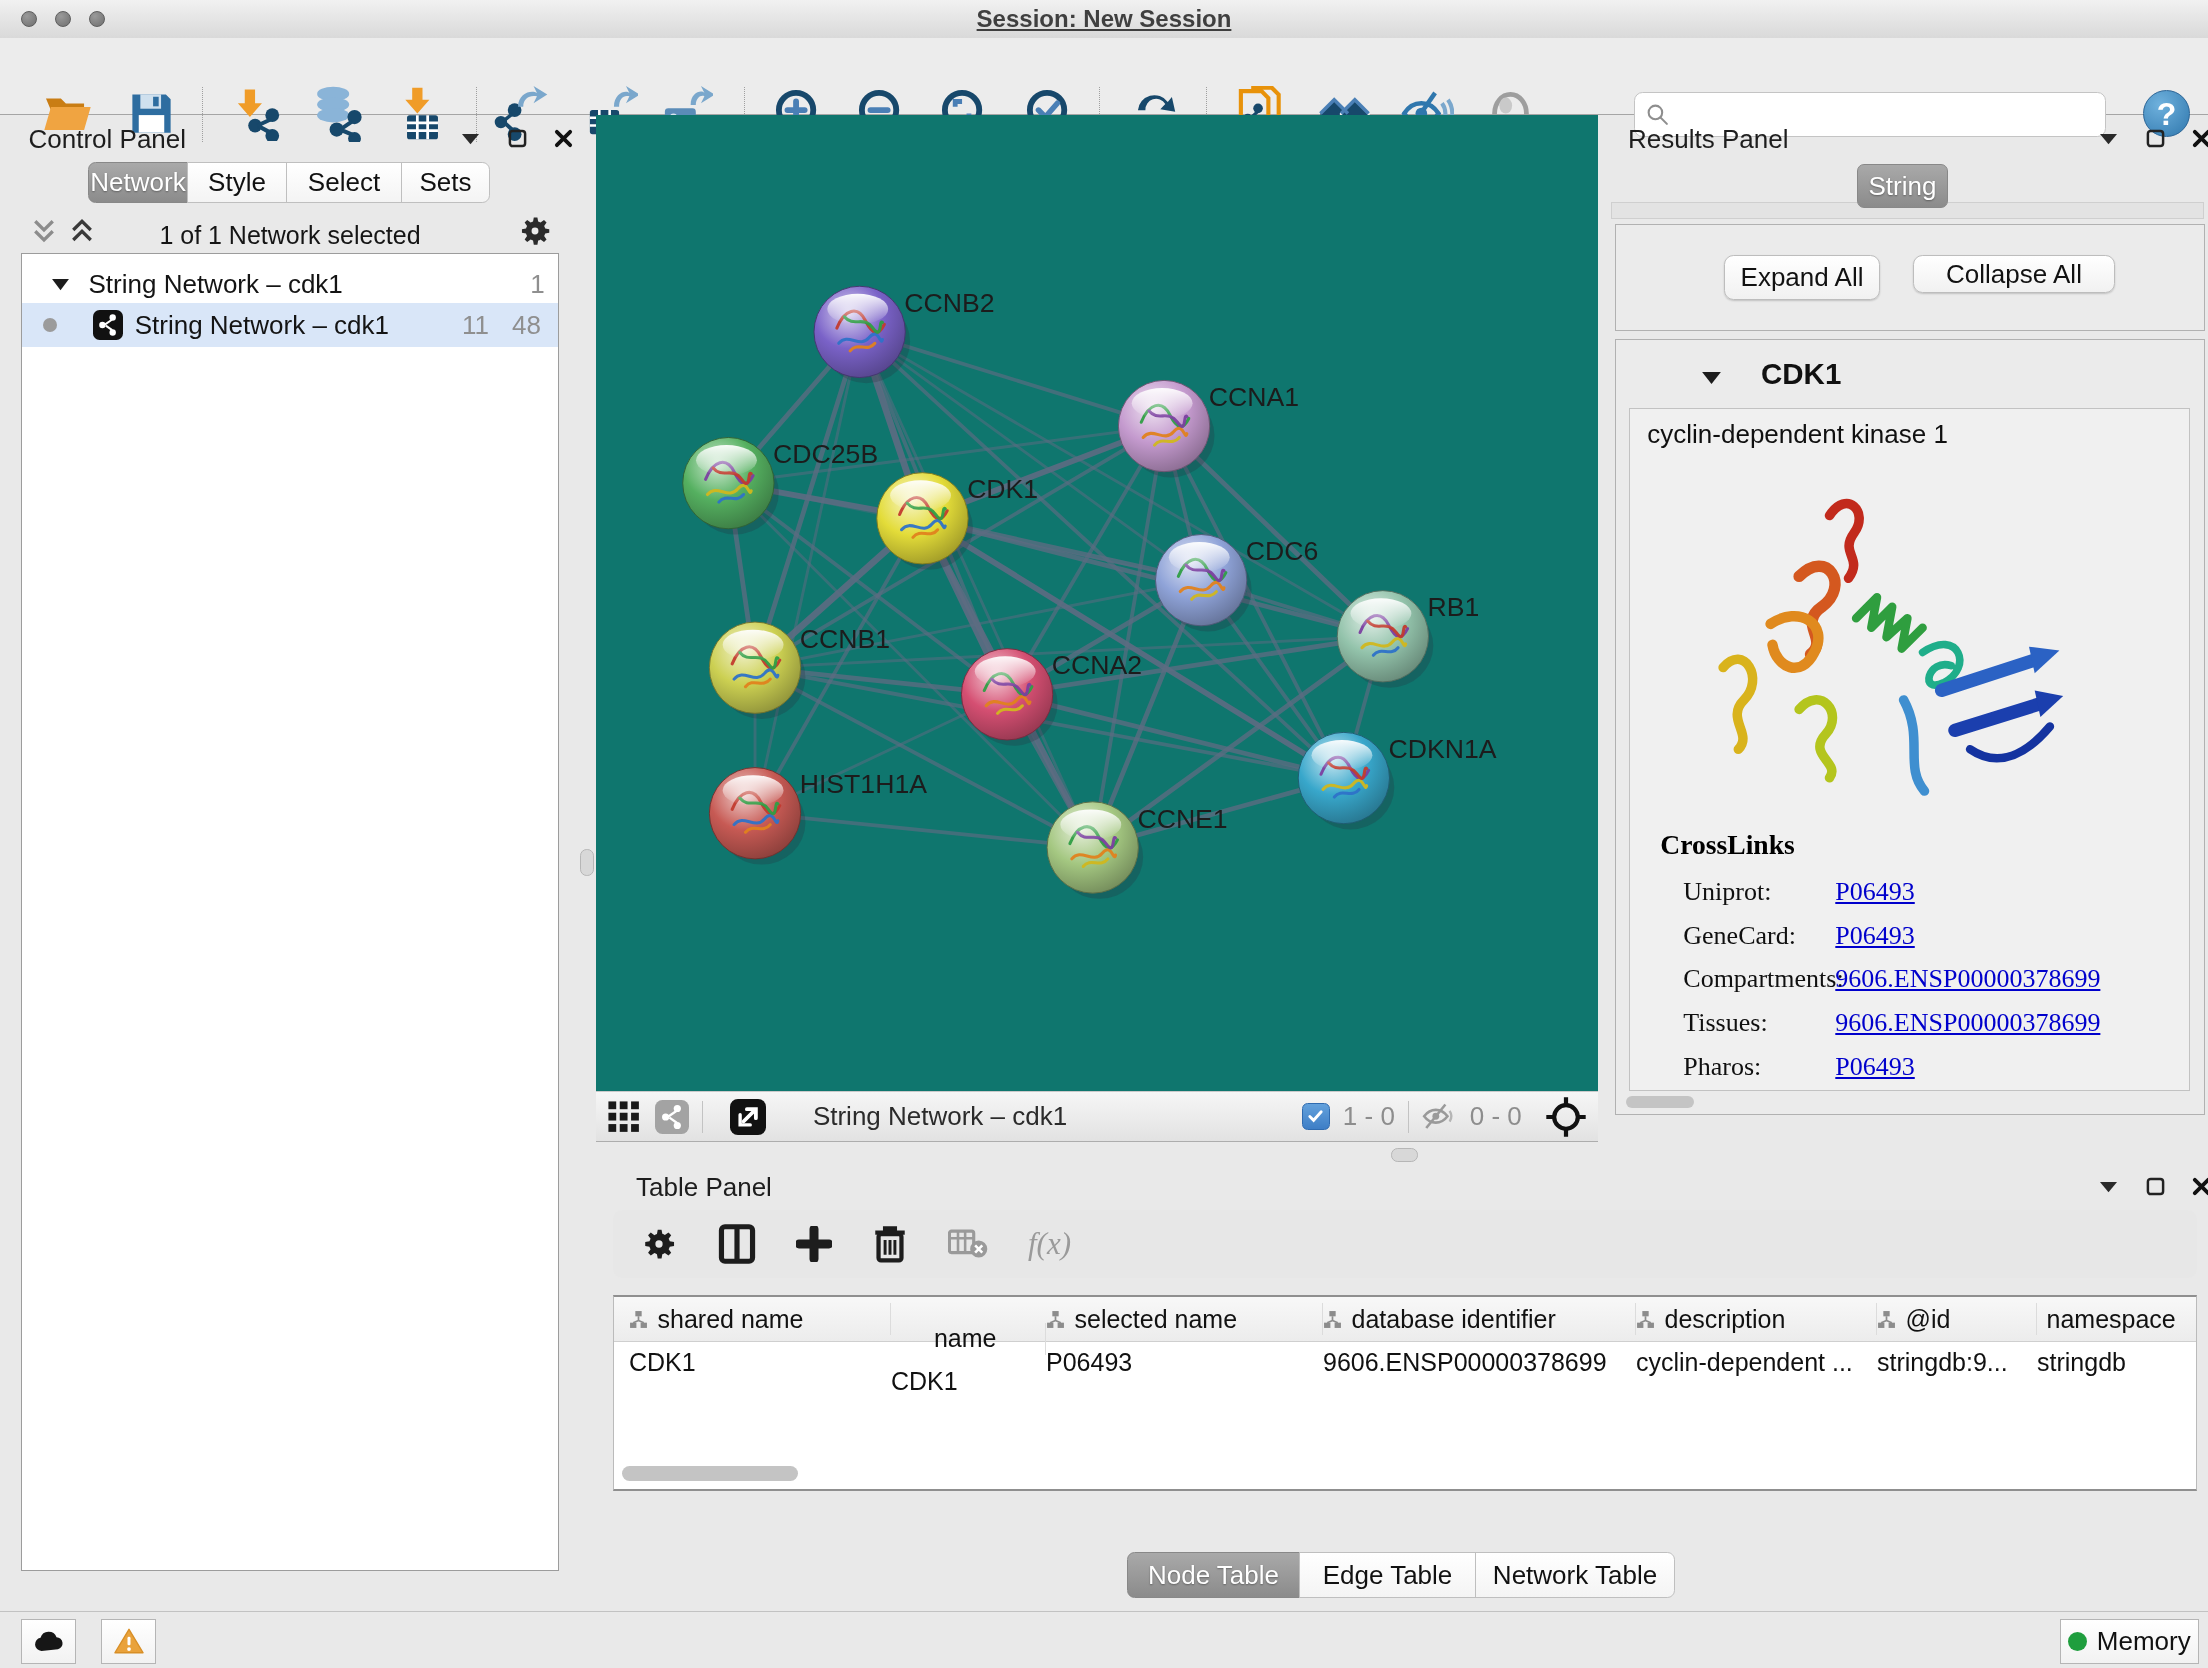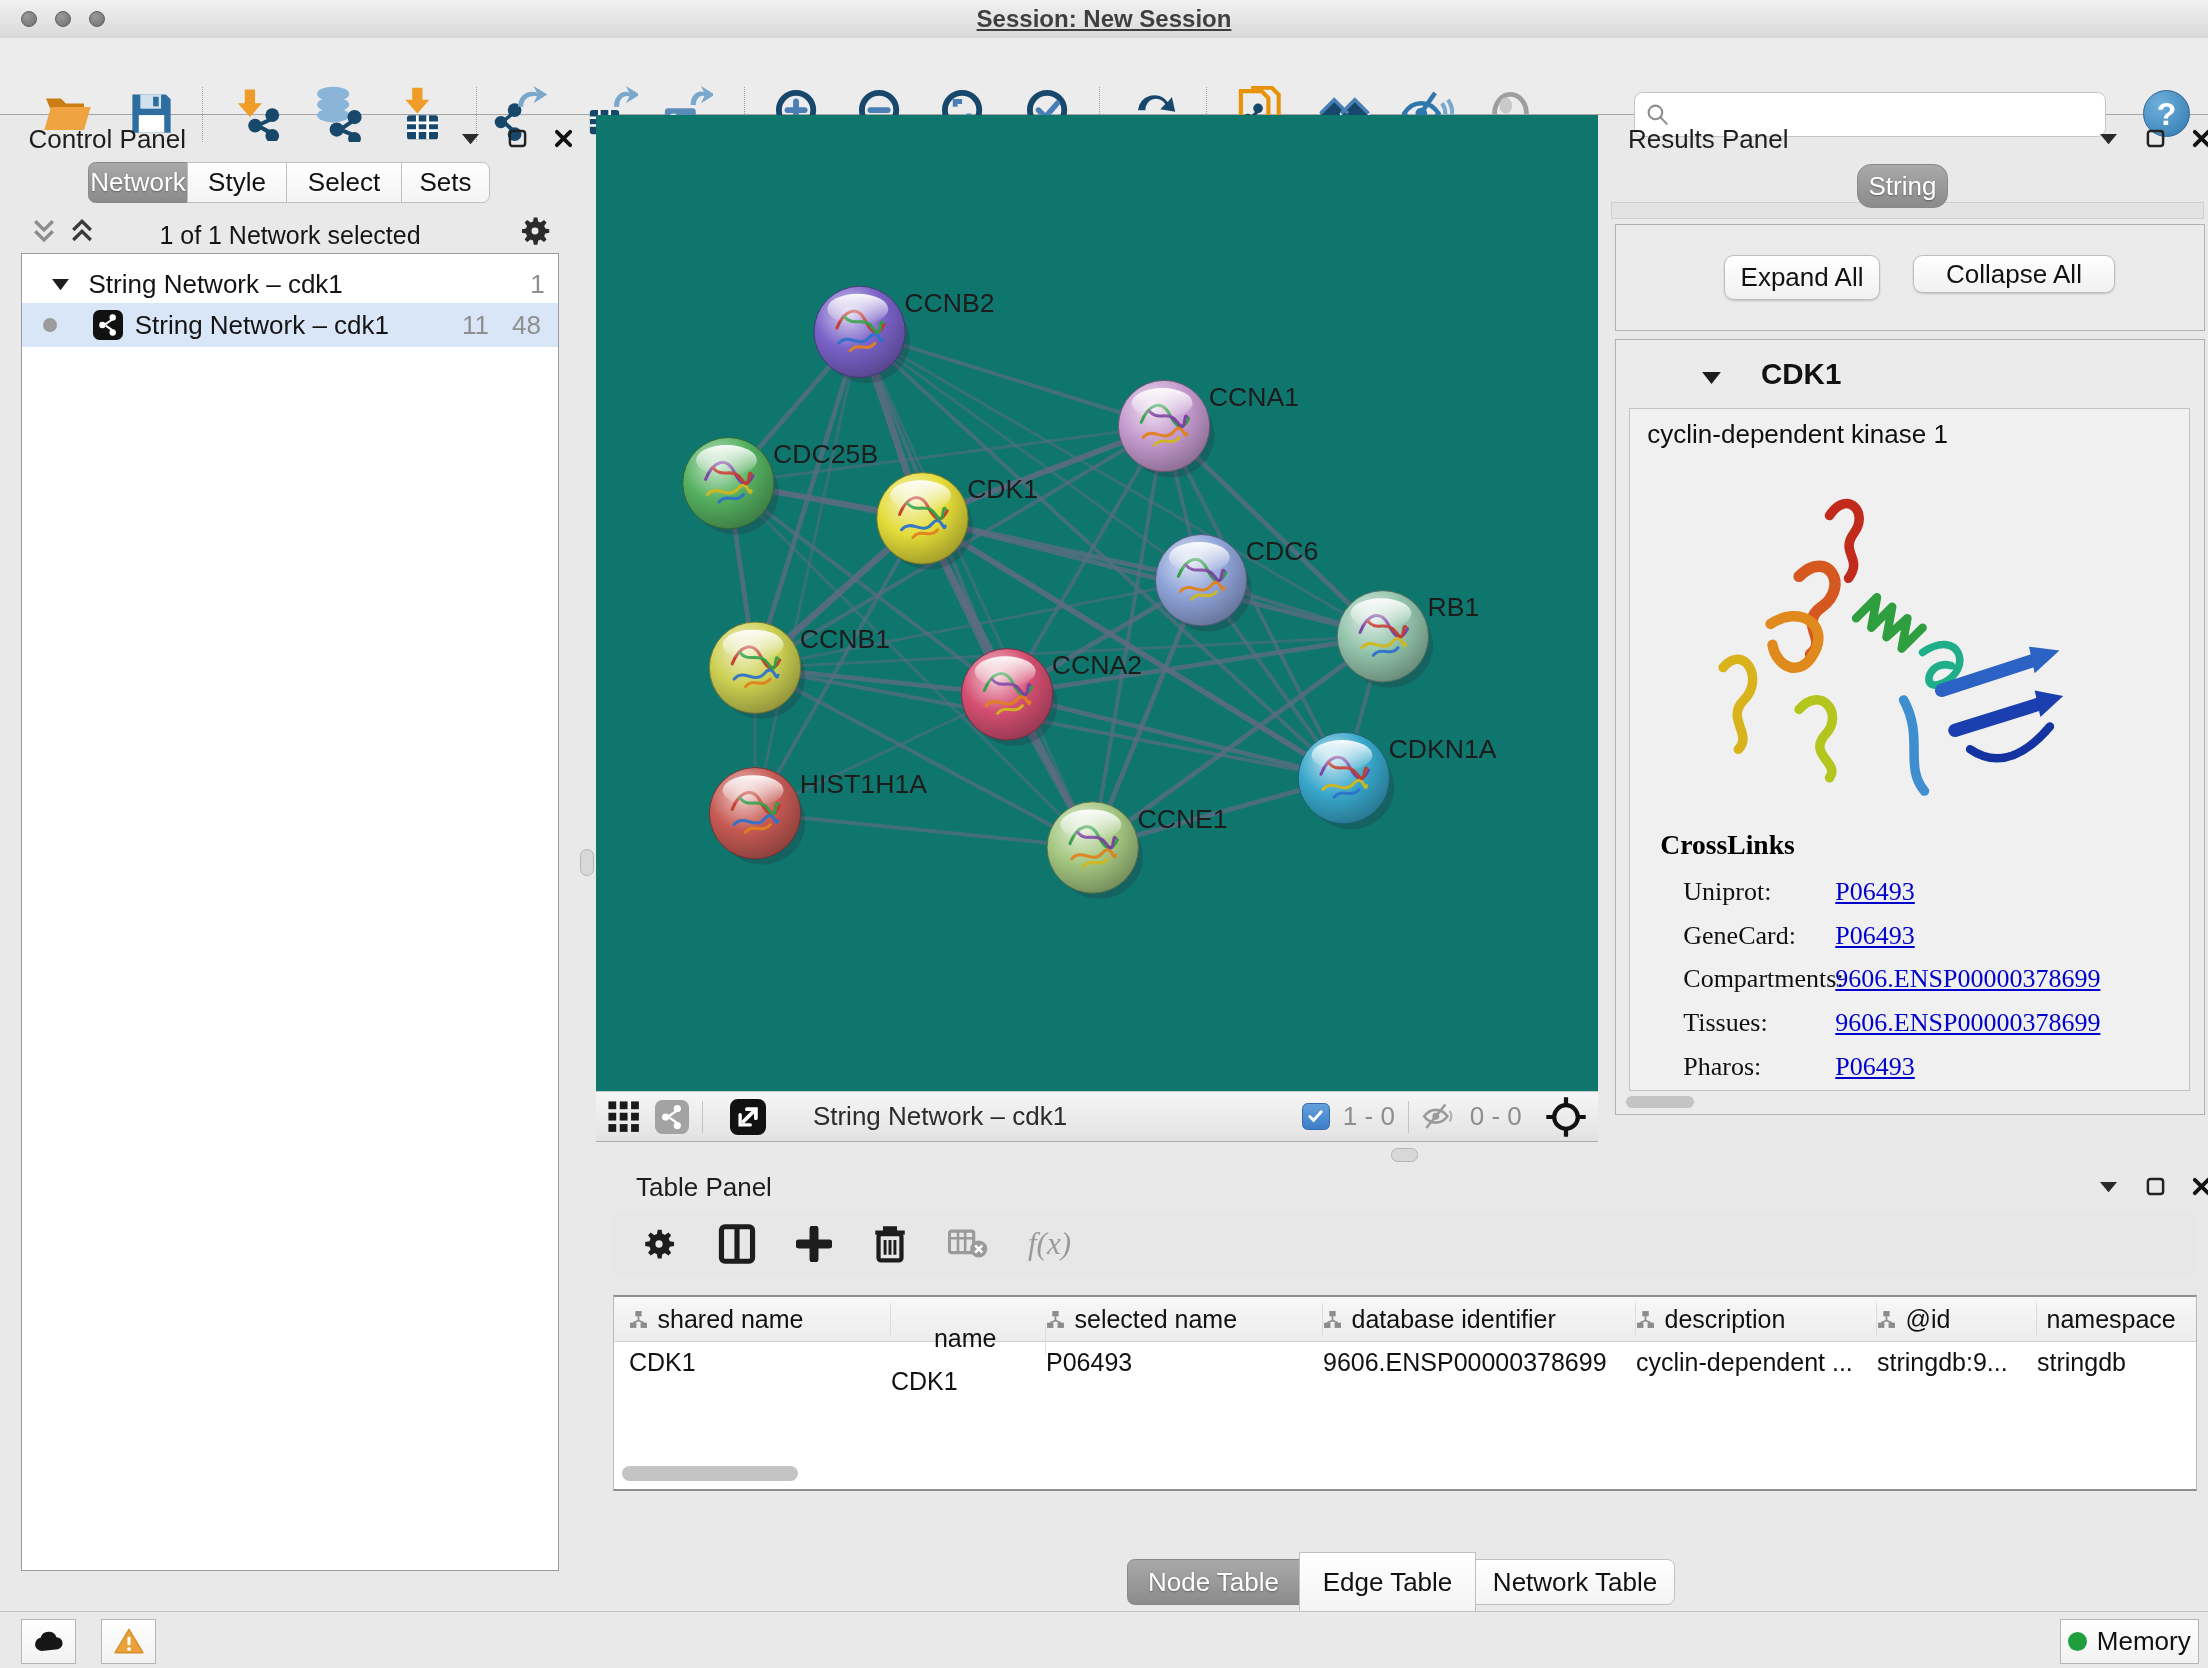--- a/index.html
+++ b/index.html
@@ -17,21 +17,21 @@
   .searchbox input{border:none;outline:none;flex:1;font-size:25px;margin-left:7.6px;background:transparent;color:#333;}
   .helpbtn{left:2143px;top:52px;width:47px;height:47px;border-radius:50%;background:radial-gradient(circle at 35% 30%,#6fb1dd,#2f77ad);border:1px solid #2a6496;color:#fff;font-size:32px;font-weight:bold;text-align:center;line-height:45px;}
   
   .ptitle{font-size:26px;color:#1d1d1d;}
   .winicons{display:flex;gap:27px;align-items:center;}
   
   .tab{display:inline-flex;align-items:center;justify-content:center;height:41px;background:linear-gradient(#ffffff,#f4f4f4);border:1px solid #bfbfbf;font-size:26px;color:#111;box-sizing:border-box;margin-right:-1px;}
   .tab.first{border-radius:7.6px 0 0 7.6px;}
   .tab.last{border-radius:0 7.6px 7.6px 0;}
   .tab.selected{background:linear-gradient(#a9a9a9,#8b8b8b);color:#fff;border-color:#888;text-shadow:0 1px 1.9px rgba(0,0,0,.35);}
-  .pill{border-radius:14px;}
+  .pill{border-radius:7px;}
   
   .listbox{left:21px;top:253px;width:538px;height:1318px;background:#fff;border:1.9px solid #9c9c9c;box-sizing:border-box;}
   .treerow{position:absolute;left:0;width:100%;display:flex;align-items:center;font-size:26px;color:#141414;}
   .count{color:#8f8f8f;}
   
   .netview{left:596px;top:115px;width:1002px;height:976px;background:#0f766e;}
   .nettb{left:596px;top:1091px;width:1002px;height:51px;background:linear-gradient(#f6f6f6,#e2e2e2);border-top:1px solid #cacaca;border-bottom:1px solid #adadad;box-sizing:border-box;display:flex;align-items:center;padding:0 11.4px;gap:13.3px;}
   .vr{width:0;height:32px;border-left:1px solid #c3c3c3;}
   .graytxt{font-size:26px;color:#8d8d8d;}
   .cbx{width:27.6px;height:27.6px;border-radius:5.7px;background:linear-gradient(#63a1dc,#3e7ec6);border:1px solid #2f6bb0;display:flex;align-items:center;justify-content:center;box-sizing:border-box;}
@@ -725,21 +725,21 @@
     <span class="td c1">CDK1</span>
     <span class="td c2">P06493</span>
     <span class="td c3">9606.ENSP00000378699</span>
     <span class="td c4">cyclin-dependent ...</span>
     <span class="td c5">stringdb:9...</span>
     <span class="td c6">stringdb</span>
   </div>
   <span class="scrollthumb" style="left:7.6px;bottom:7.6px;width:176px;height:15px"></span>
 </div>
 <div class="abs" style="left:1127px;top:1552px">
-  <span class="tab first selected" style="width:173px;height:46px">Node Table</span><span class="tab" style="width:177px;height:60px">Edge Table</span><span class="tab last" style="width:200px;height:46px">Network Table</span>
+  <span class="tab first selected" style="width:173px;height:46px">Node Table</span><span class="tab" style="width:177px;height:46px">Edge Table</span><span class="tab last" style="width:200px;height:46px">Network Table</span>
 </div>
 
 <div class="abs statusbar"></div>
 <button class="sbtn" style="left:21px;width:55px">
   <svg width="32" height="23" viewBox="0 0 34 24">
       <path d="M9 22 a7 7 0 0 1-1-13.9 A9 9 0 0 1 25 7.5 a6.5 6.5 0 0 1 1.5 12.8z" fill="#161616"></path>
     </svg>
 </button>
 <button class="sbtn" style="left:101px;width:55px">
   <svg width="30" height="27" viewBox="0 0 32 28">

